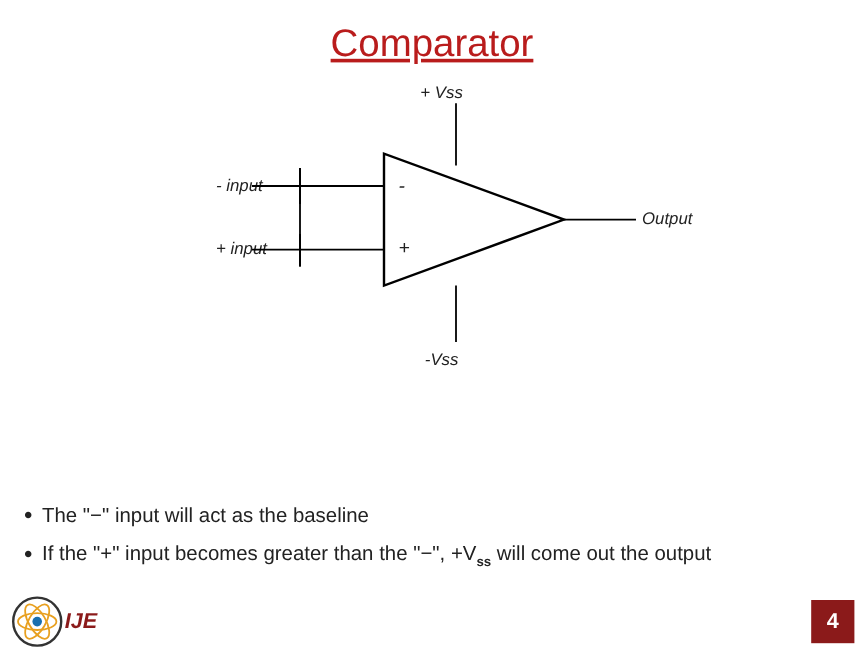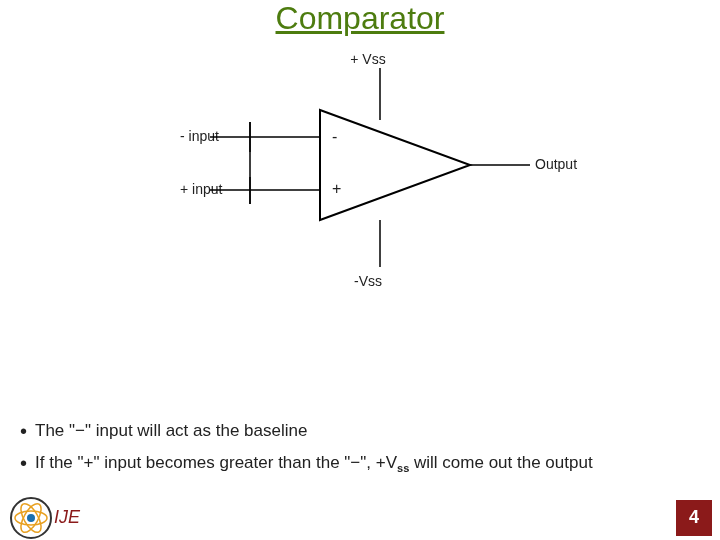--- a/index.html
+++ b/index.html
@@ -16,29 +16,31 @@
       width: 720px;
       height: 540px;
       position: relative;
       background: #fff;
     }
 
     .title {
       text-align: center;
       font-size: 32px;
       font-weight: normal;
-      color: #4d7c0f;
+      padding-top: 18px;
+      color: #b91c1c;
       text-decoration: underline;
     }
 
     .diagram-area {
       position: relative;
       width: 100%;
       height: 300px;
       margin-top: 5px;
+      font-style: italic;
     }
 
     .diagram-svg {
       display: block;
       margin: 0 auto;
     }
 
     .bullet-points {
       position: absolute;
       bottom: 55px;
@@ -170,18 +172,18 @@
       <div class="logo-circle">
         <svg width="38" height="38" viewBox="0 0 38 38">
 
           <circle cx="19" cy="19" r="4" fill="#1a6faf"></circle>
 
           <ellipse cx="19" cy="19" rx="16" ry="7" fill="none" stroke="#e8a020" stroke-width="1.5" transform="rotate(0 19 19)"></ellipse>
           <ellipse cx="19" cy="19" rx="16" ry="7" fill="none" stroke="#e8a020" stroke-width="1.5" transform="rotate(60 19 19)"></ellipse>
           <ellipse cx="19" cy="19" rx="16" ry="7" fill="none" stroke="#e8a020" stroke-width="1.5" transform="rotate(120 19 19)"></ellipse>
         </svg>
       </div>
-      <span style="font-style:italic; font-size:18px; color:#8b1a1a; font-weight:normal; margin-left:2px;">IJE</span>
+      <span style="font-style:italic; font-size:18px; color:#8b1a1a; font-weight:bold; margin-left:2px;">IJE</span>
     </div>
     <div class="page-number-box">4</div>
   </div>
 
 </div>
 
 </body></html>

